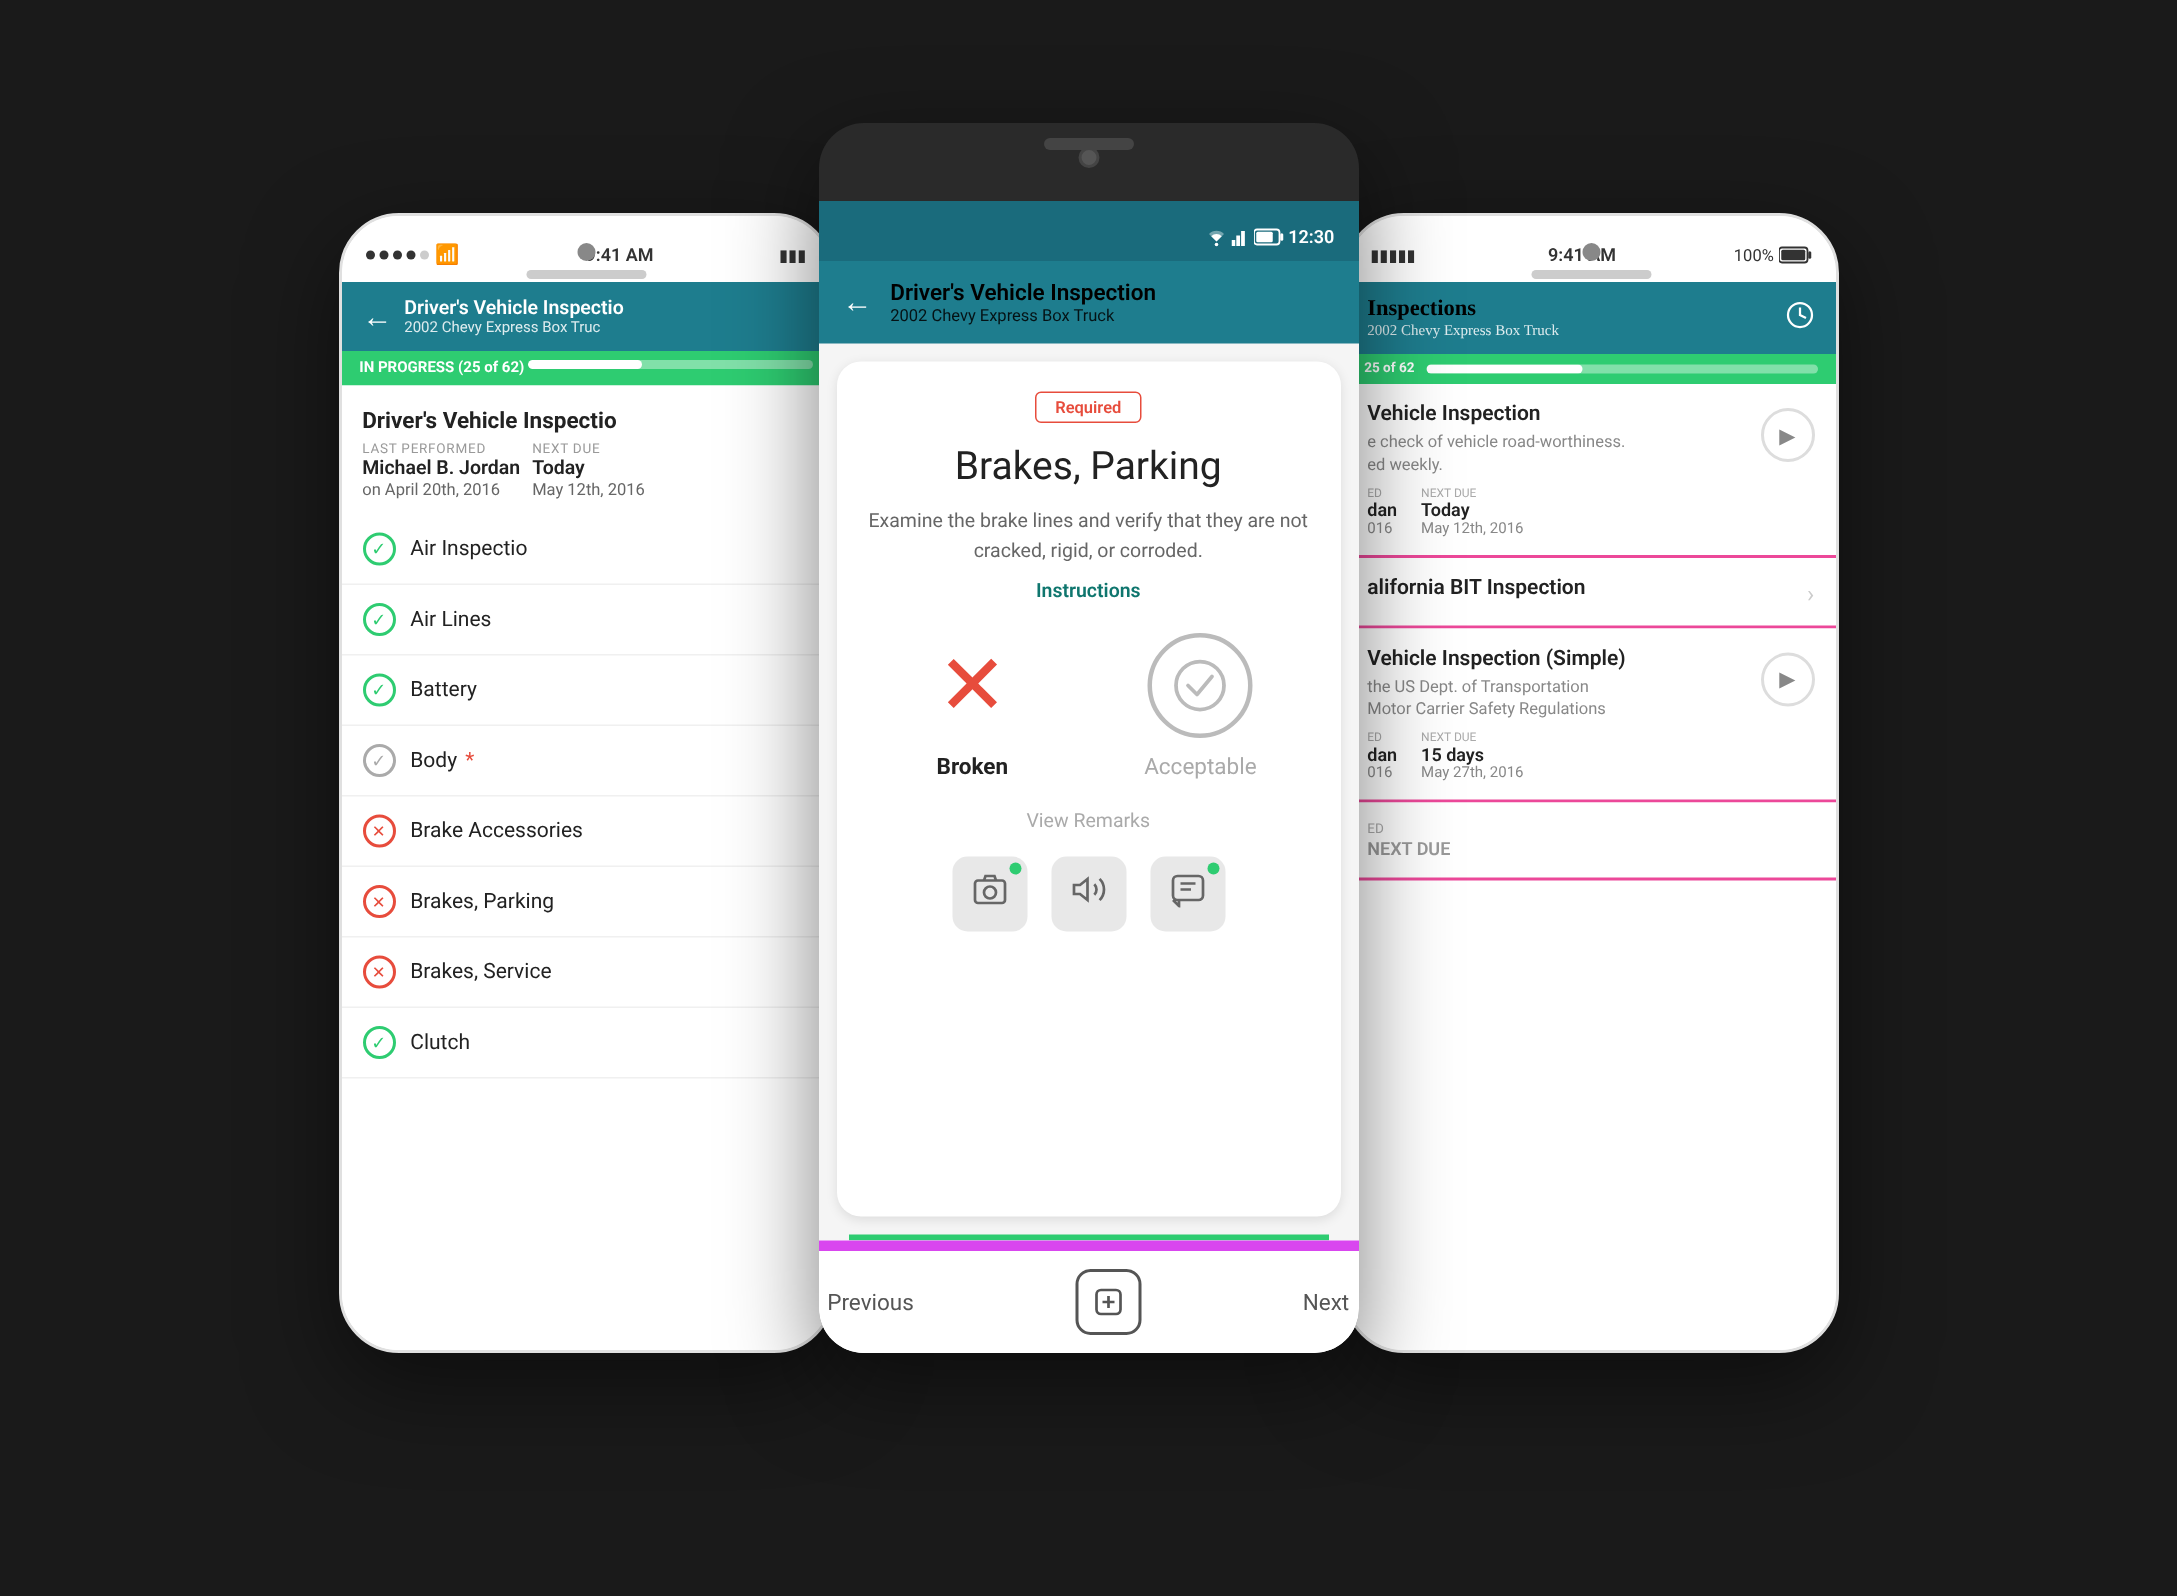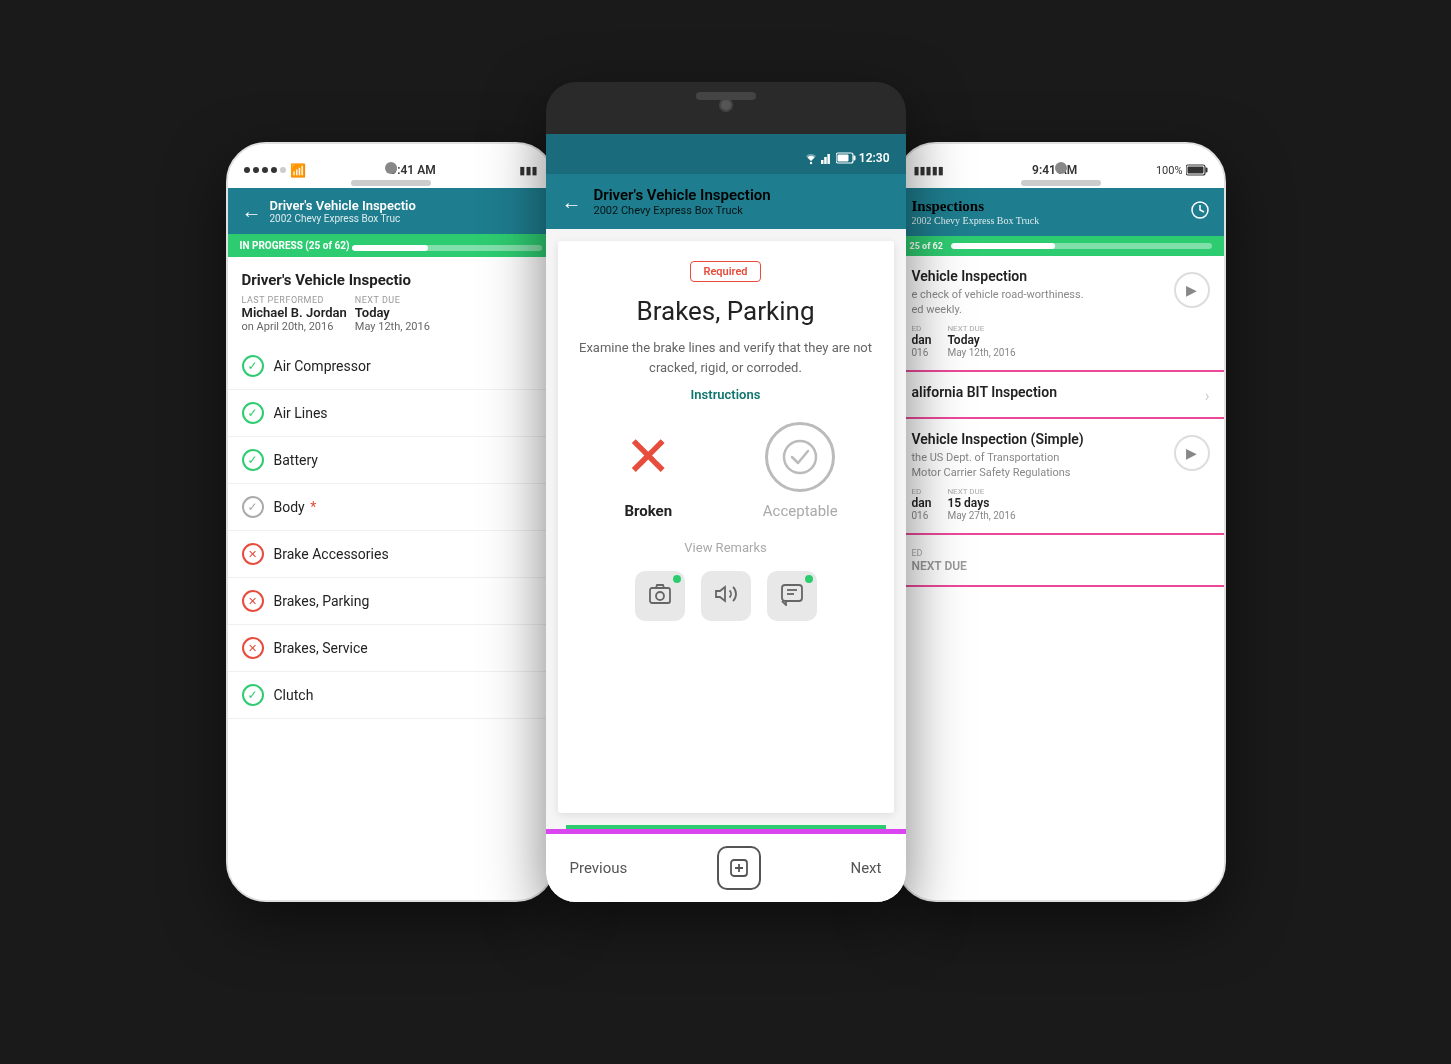--- a/index.html
+++ b/index.html
@@ -155,21 +155,21 @@
     .header-subtitle {
       font-size: 11px;
       opacity: 0.85;
     }
 
     
     .progress-bar-container {
       background: #2ecc71;
       padding: 6px 12px;
       display: flex;
-      align-items: flex-end;
+      align-items: flex-start;
       gap: 2px;
     }
     .progress-label {
       color: #fff;
       font-size: 10px;
       font-weight: 700;
       white-space: nowrap;
     }
     .progress-track {
       flex: 1;
@@ -275,21 +275,21 @@
       display: flex;
       align-items: center;
       gap: 12px;
     }
     .android-header-text { flex: 1; }
 
     
     .modal-card {
       background: #fff;
       margin: 12px;
-      border-radius: 3px;
+      border-radius: 16px;
       padding: 20px 16px 16px;
       box-shadow: 0 2px 8px rgba(0,0,0,0.1);
       flex: 1;
       display: flex;
       flex-direction: column;
     }
 
     .required-badge {
       align-self: center;
       background: #fff;
@@ -411,25 +411,25 @@
     }
 
     .action-icon-inner {
       font-size: 22px;
       color: #666;
     }
 
     
     .bottom-nav {
       background: #fff;
-      border-top: 5px solid #d946ef;
+      border-top: 7px solid #d946ef;
       display: flex;
       align-items: center;
       justify-content: space-between;
-      padding: 12px 24px;
+      padding: 12px 6px;
     }
 
     .nav-btn {
       font-size: 15px;
       color: #555;
       cursor: pointer;
     }
 
     .nav-center-btn {
       width: 44px;
@@ -632,21 +632,21 @@
           <div class="meta-col">
             <label>NEXT DUE</label>
             <div class="meta-val">Today</div>
             <div class="meta-sub">May 12th, 2016</div>
           </div>
         </div>
 
         <div id="left-list">
             <div class="list-item">
               <div class="icon-green-check">✓</div>
-              <span>Air Compressor</span>
+              <span>Air Inspectio</span>
             </div>
             <div class="list-item">
               <div class="icon-green-check">✓</div>
               <span>Air Lines</span>
             </div>
             <div class="list-item">
               <div class="icon-green-check">✓</div>
               <span>Battery</span>
             </div>
             <div class="list-item">

